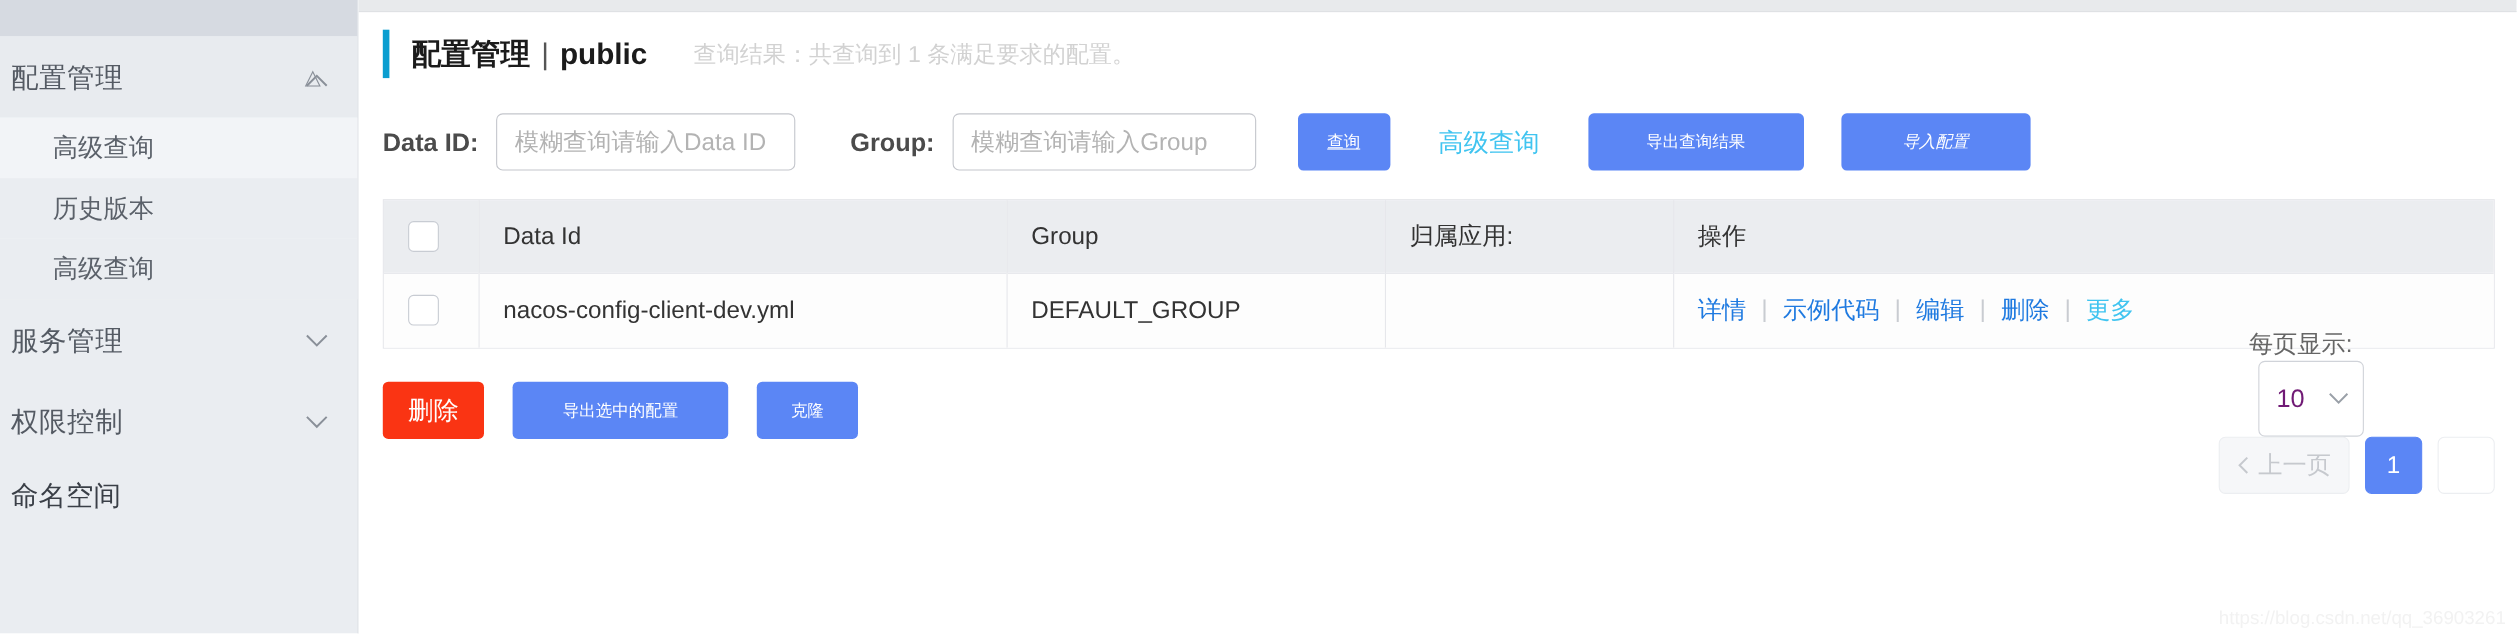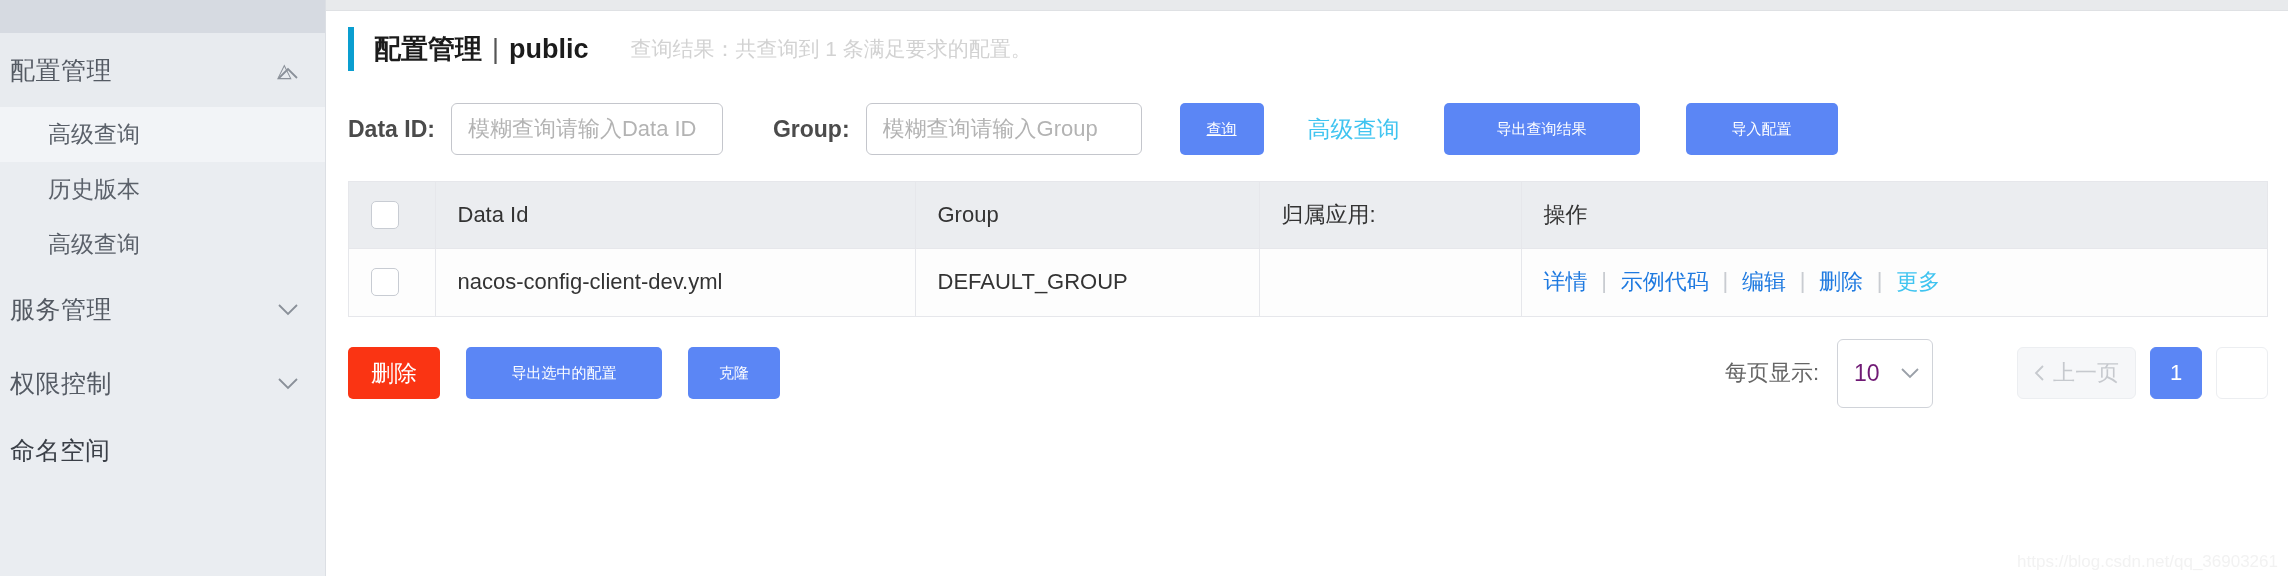--- a/index.html
+++ b/index.html
@@ -198,21 +198,21 @@
   .btn-query span { text-decoration: underline; }
   .link-advanced {
     margin-left: 44px;
     color: #40c4f0;
     font-size: 23px;
     text-decoration: none;
     cursor: pointer;
     white-space: nowrap;
   }
   .btn-export { margin-left: 44px; width: 196px; padding: 0; }
-  .btn-import { margin-left: 46px; width: 152px; padding: 0; }
+  .btn-import { margin-left: 34px; width: 172px; padding: 0; font-style: italic; }
 
   
   .table-wrap {
     margin: 24px 0 0 22px;
     width: 1920px;
     border: 1px solid #e6e7eb;
     border-bottom: 1px solid #e6e7eb;
     box-sizing: border-box;
     background: #fff;
   }
@@ -298,20 +298,21 @@
     height: 52px;
     width: 92px;
   }
   .btn-export-sel { margin-left: 26px; width: 196px; padding: 0; }
   .btn-clone { margin-left: 26px; width: 92px; padding: 0; }
 
   .pager {
     margin-left: auto;
     display: flex;
     align-items: center;
+    flex-direction: column;
   }
   .pager-label {
     font-size: 22px;
     color: #666;
     margin-right: 18px;
     white-space: nowrap;
   }
   .pagesize-select {
     width: 96px;
     height: 69px;

